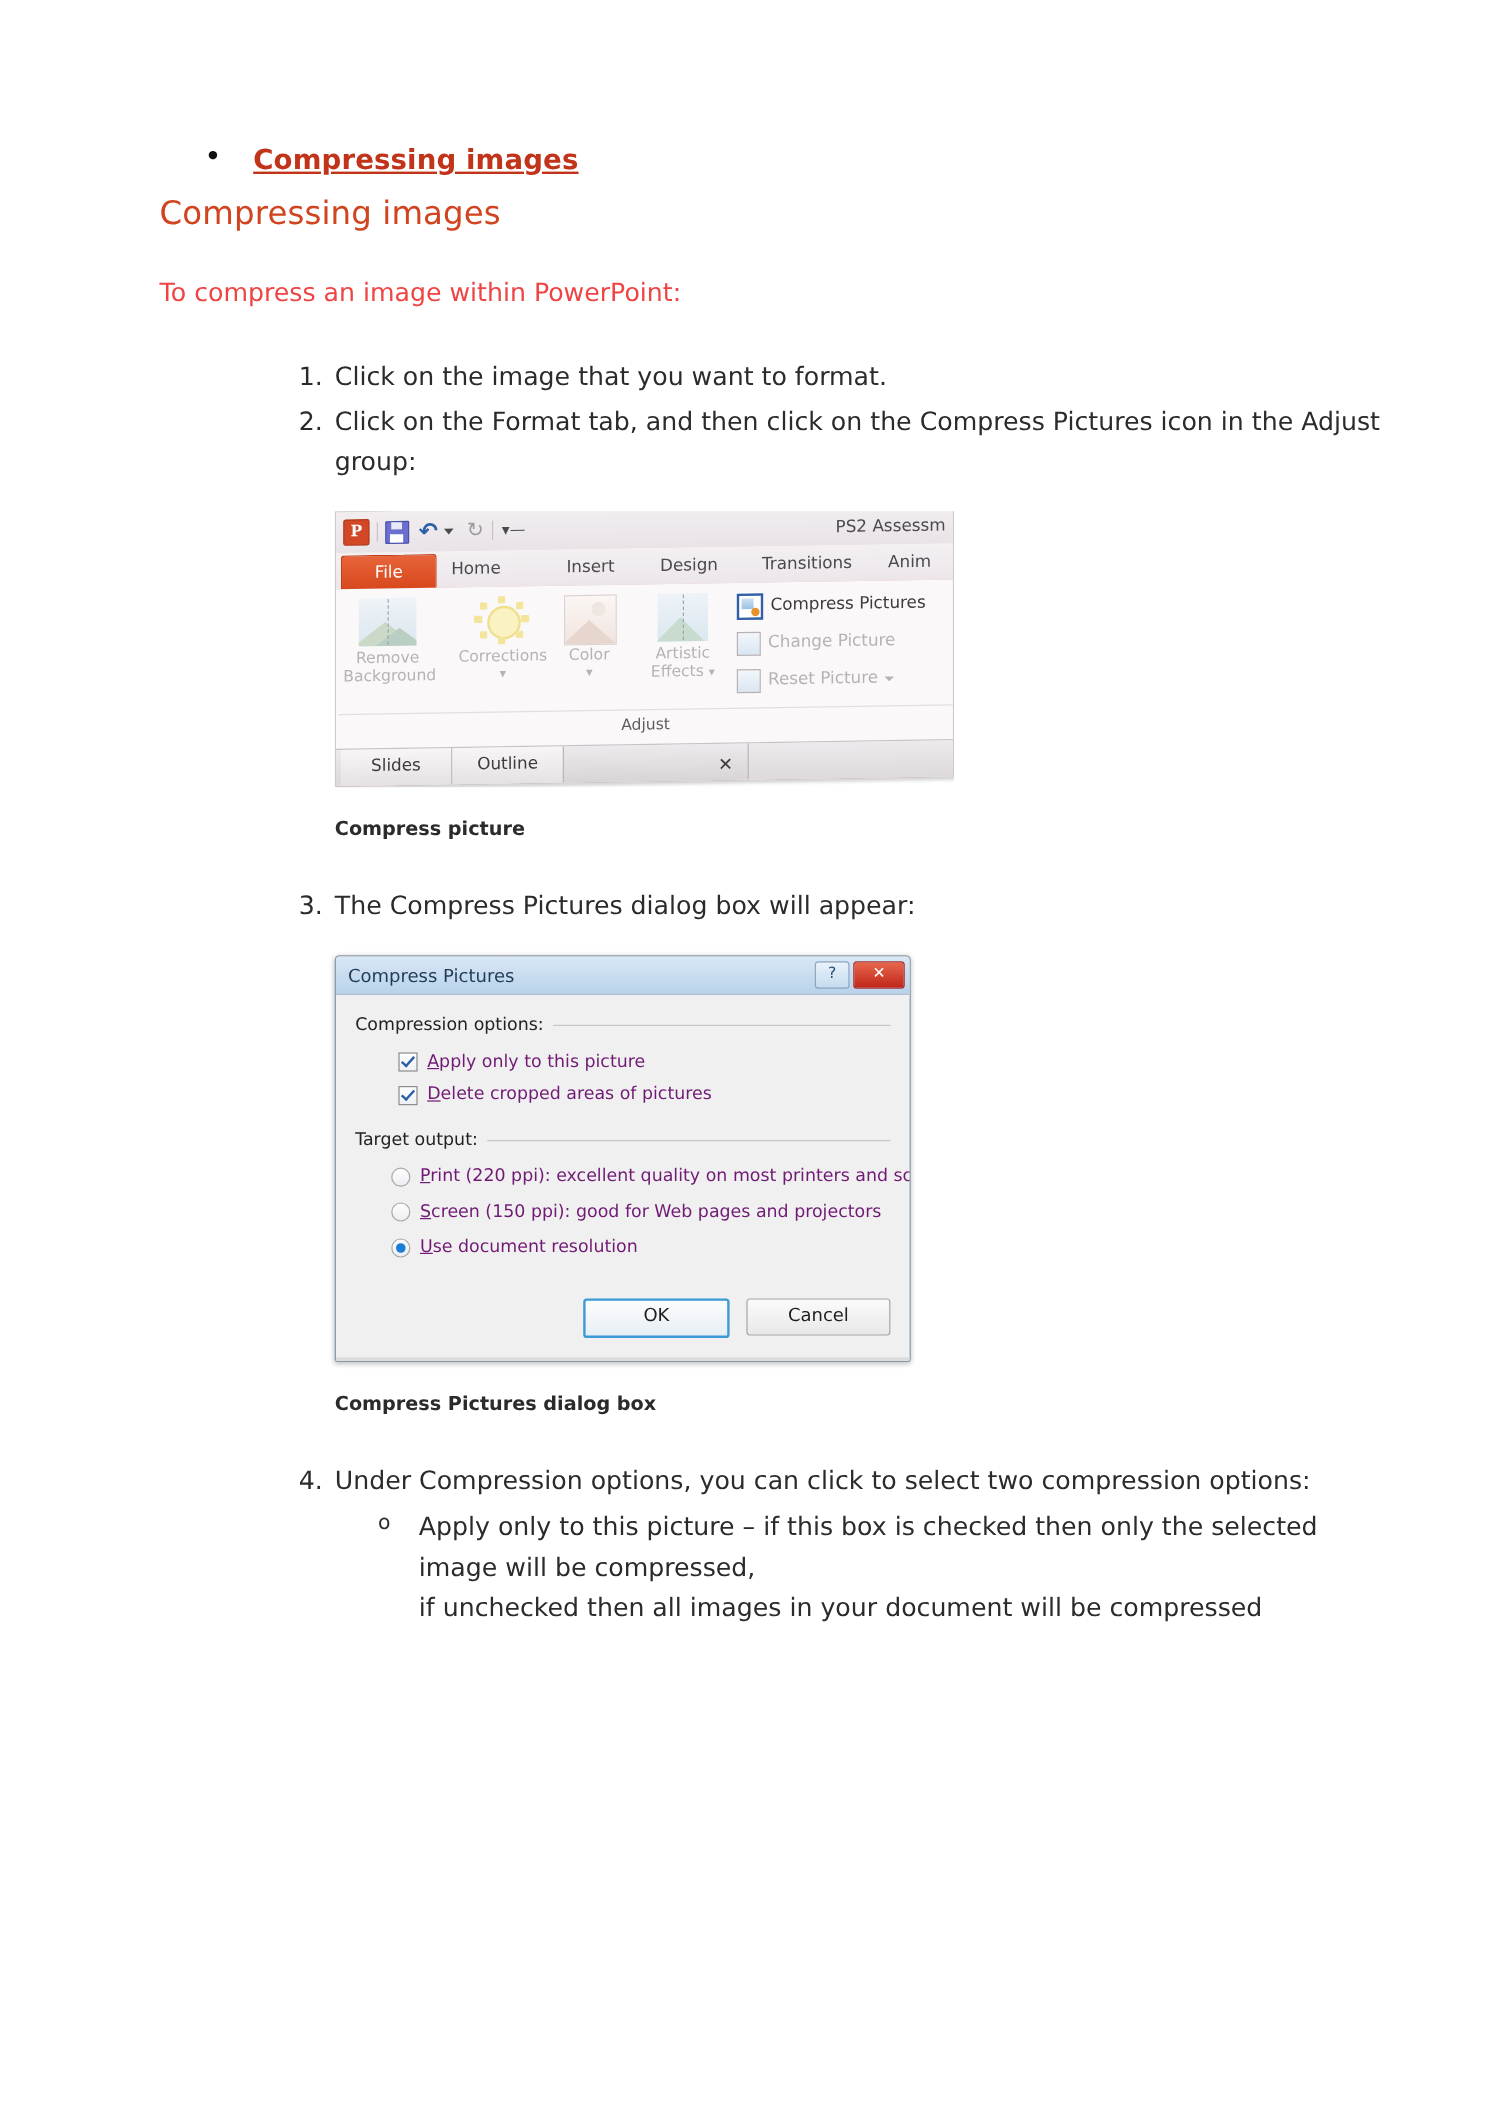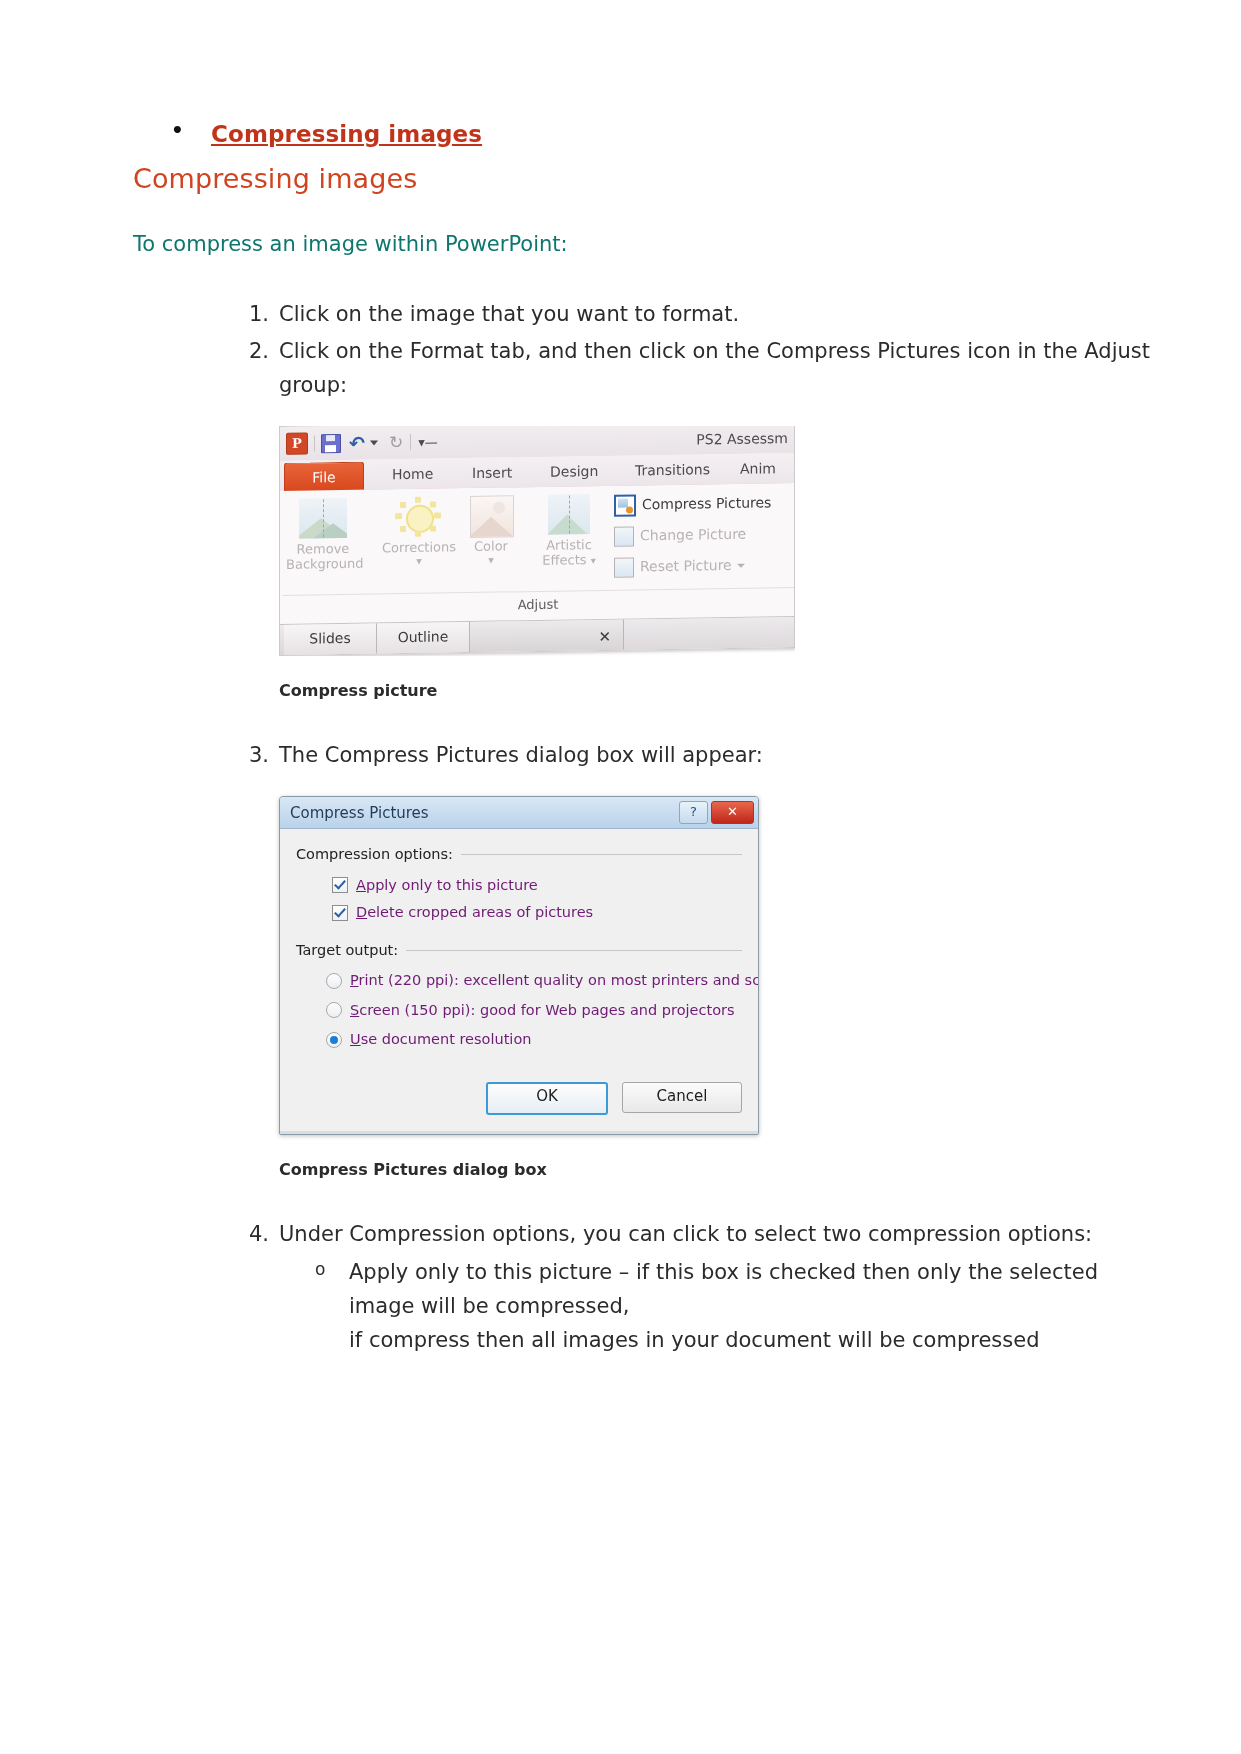--- a/index.html
+++ b/index.html
@@ -57,21 +57,21 @@
     font-size: 27px;
     line-height: 1.3;
     margin: 12px 0 0 0;
     font-weight: normal;
     letter-spacing: .1px;
   }
   .intro {
     font-size: 21px;
     line-height: 1.45;
     margin: 33px 0 0 0;
-    color: #0f766e;
+    color: #ef4444;
   }
 
   ol.steps {
     margin: 38px 0 0 0;
     padding: 0 0 0 146px;
     font-size: 21px;
     line-height: 1.62;
     counter-reset: stepc;
     list-style: none;
   }
@@ -548,21 +548,21 @@
               <span class="undo-ic">↶</span>
               <span class="tri-small"></span>
               <span class="redo-ic">↻</span>
               <span class="sep2"></span>
               <span class="dd-ic">▾—</span>
               <span class="doc-title">PS2 Assessm</span>
             </div>
 
             <div class="tabstrip">
               <span class="tab file">File</span>
-              <span class="tab" style="left:112px">Home</span>
+              <span class="tab" style="left:96px">Home</span>
               <span class="tab" style="left:192px">Insert</span>
               <span class="tab" style="left:270px">Design</span>
               <span class="tab" style="left:355px">Transitions</span>
               <span class="tab" style="left:460px">Anim</span>
             </div>
 
             <div class="ribbody">
               <div class="adjust-grp">
 
                 <div class="grp-item" style="left:4px;top:2px">
@@ -717,19 +717,19 @@
       </div>
     </li>
 
     <li style="margin-top:34px">
       <span class="num">4.</span>
       <span><span>Under </span><b>Compression options</b><span>, you can click to select two compression options:</span></span>
 
       <ul class="subopts">
         <li>
           <span class="obullet">o</span>
-          <span><span>Apply only to this picture – if this box is </span><b>checked</b><span> then only the selected image will be compressed,</span><br><span>if </span><b>compress</b><span> then </span><b>all images</b><span> in your document will be compressed</span></span>
+          <span><span>Apply only to this picture – if this box is </span><b>checked</b><span> then only the selected image will be compressed,</span><br><span>if </span><b>unchecked</b><span> then </span><b>all images</b><span> in your document will be compressed</span></span>
         </li>
       </ul>
     </li>
 
   </ol>
 </div>
 
 </body></html>

